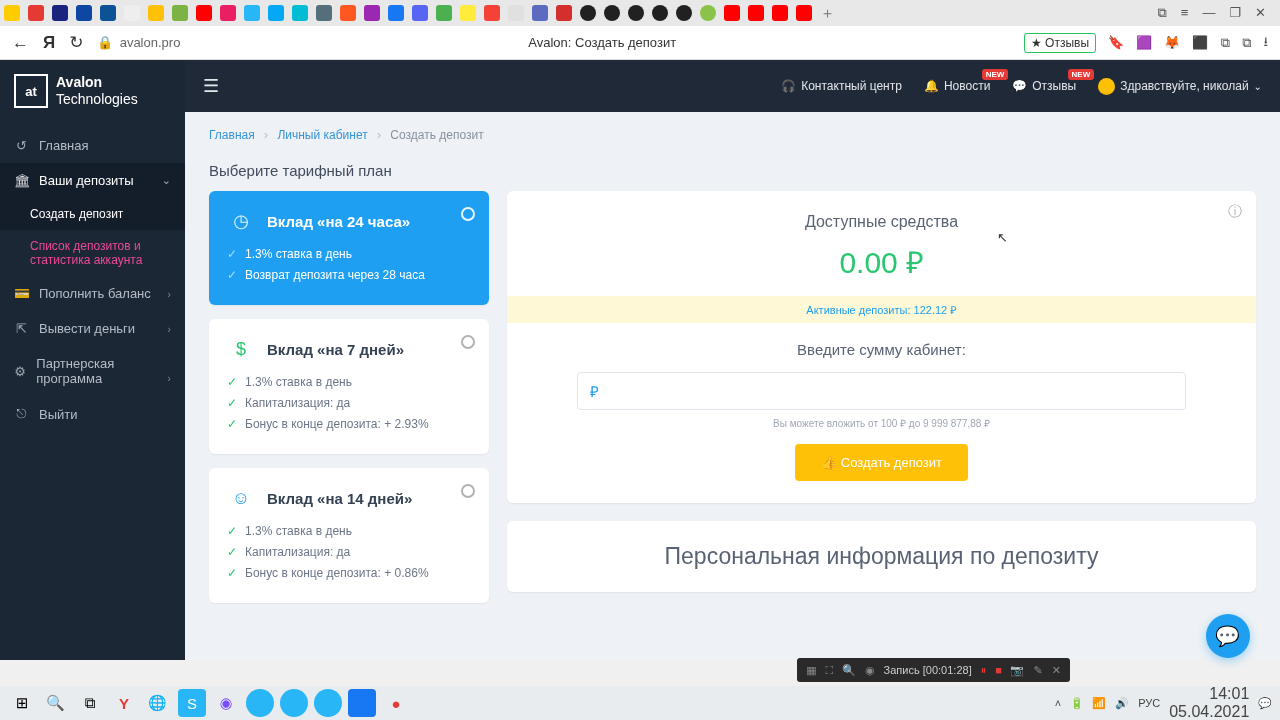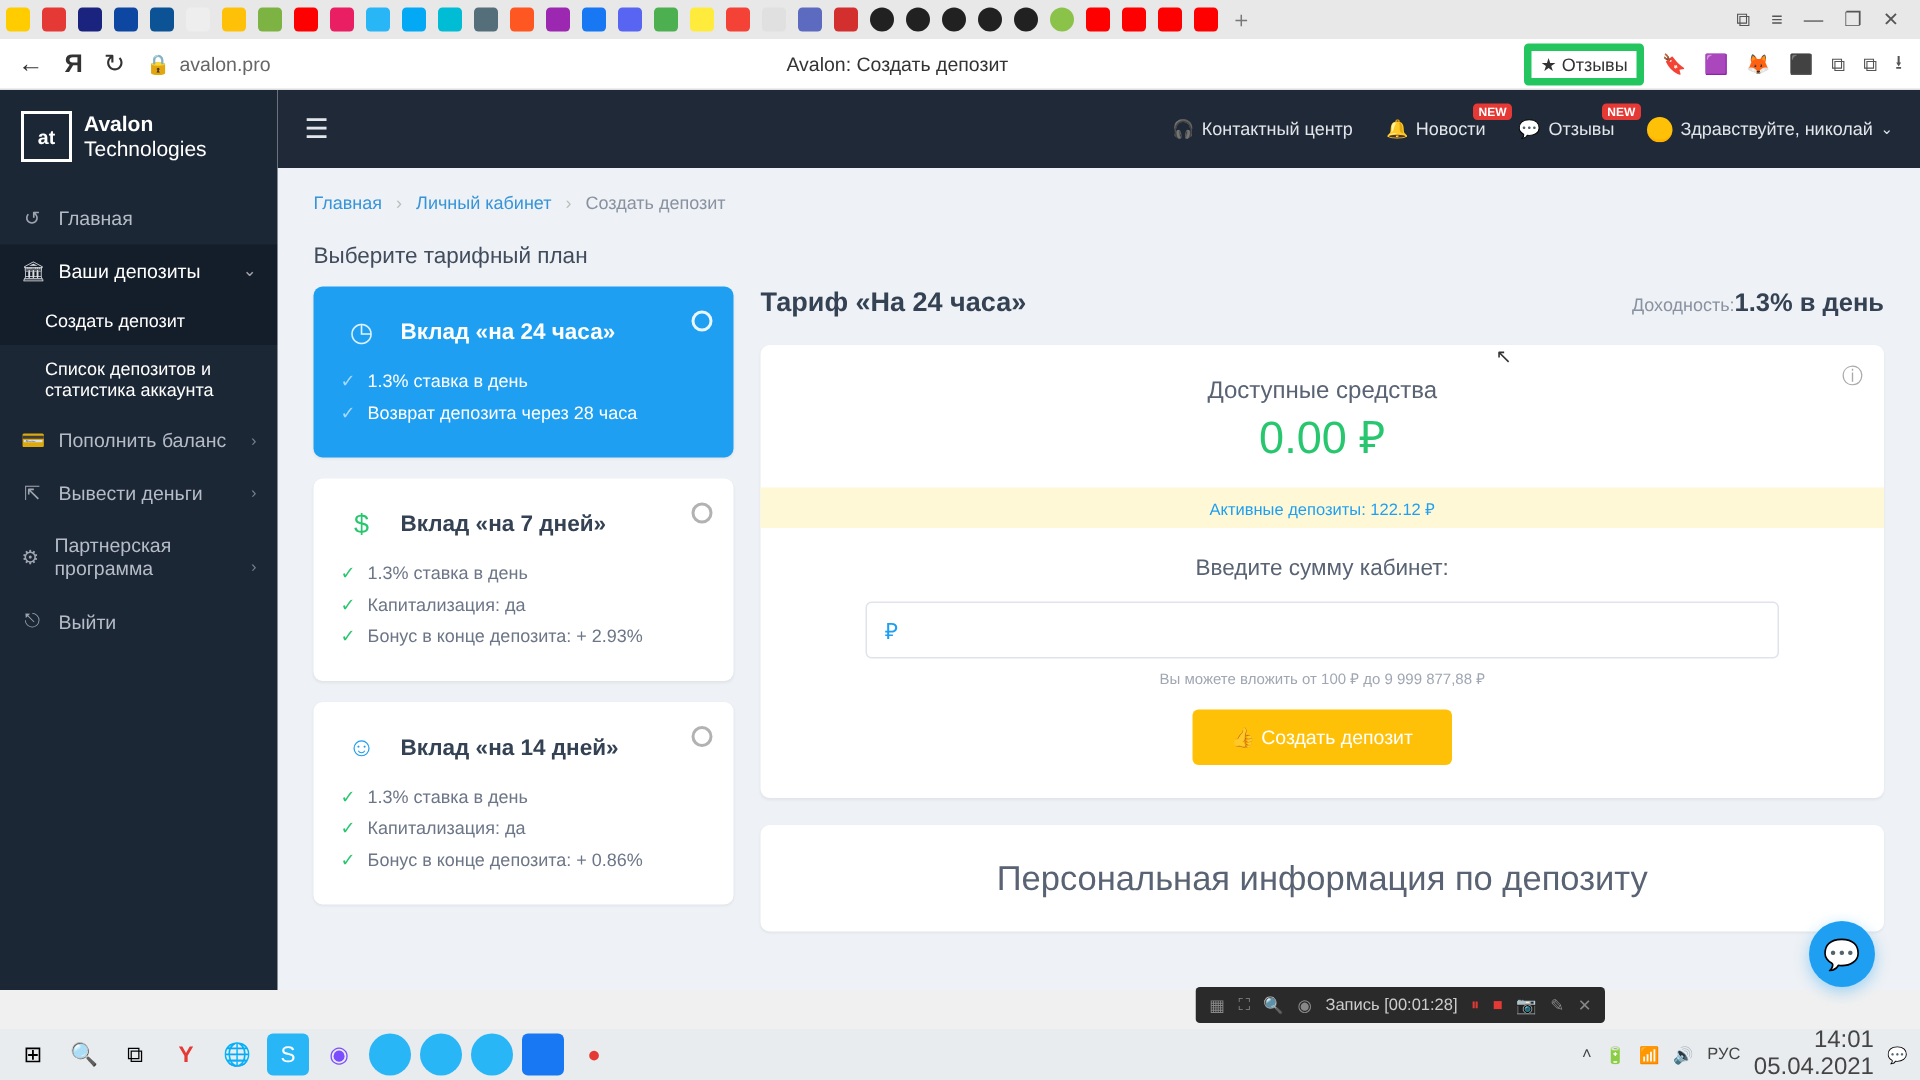--- a/index.html
+++ b/index.html
@@ -5,31 +5,31 @@
 *{margin:0;padding:0;box-sizing:border-box;font-family:Arial,sans-serif}
 body{width:1280px;height:720px;overflow:hidden;background:#f0f0f0;font-size:13px}
 .browser-tabs{height:26px;background:#e8e8e8;display:flex;align-items:center;padding:0 4px;gap:8px;overflow:hidden}
 .tab-fav{width:16px;height:16px;border-radius:3px;display:inline-block}
 .browser-tabs-right{margin-left:auto;display:flex;gap:14px;padding-right:10px;color:#555}
 .browser-bar{height:34px;background:#fff;display:flex;align-items:center;padding:0 12px;gap:14px;border-bottom:1px solid #ddd}
 .browser-bar .nav-arrow{font-size:17px;color:#333;cursor:pointer}
 .addr{display:flex;align-items:center;gap:6px;color:#666;font-size:13px}
 .page-title-center{flex:1;text-align:center;color:#333;font-size:13px}
 .browser-right{display:flex;align-items:center;gap:12px;color:#555}
-.reviews-btn{border:5px solid #22c55e;border-radius:3px;padding:2px 6px;font-size:12px;color:#333}
+.reviews-btn{border:1px solid #22c55e;border-radius:3px;padding:2px 6px;font-size:12px;color:#333}
 .app{display:flex;height:600px;background:#1f2937}
 .sidebar{width:185px;background:#1c2735;color:#b5bcc7;display:flex;flex-direction:column}
 .logo{padding:14px 14px;color:#fff;display:flex;align-items:center;gap:8px}
 .logo-box{width:34px;height:34px;border:2px solid #fff;display:flex;align-items:center;justify-content:center;font-weight:bold;font-size:13px}
 .logo-text{font-size:14px;line-height:1.2}
 .nav{flex:1;padding-top:6px}
 .nav-item{padding:10px 14px;display:flex;align-items:center;gap:10px;cursor:pointer;font-size:13px;justify-content:space-between}
 .nav-item-left{display:flex;align-items:center;gap:10px}
 .nav-item.active{background:#141d2a;color:#fff}
-.nav-sub{padding:9px 14px 9px 30px;font-size:12px;color:#ffffff;cursor:pointer}
+.nav-sub{padding:9px 14px 9px 30px;font-size:12px;color:#ec4899;cursor:pointer}
 .nav-sub.active{background:#141d2a;color:#fff}
 .nav-icon{width:15px;text-align:center;opacity:.85}
 .chev{font-size:11px;opacity:.6}
 .topbar{height:52px;background:#1f2937;display:flex;align-items:center;padding:0 18px;color:#e2e5ea;gap:20px}
 .hamburger{font-size:18px;cursor:pointer}
 .top-right{margin-left:auto;display:flex;align-items:center;gap:22px;font-size:12px}
 .top-link{display:flex;align-items:center;gap:5px;cursor:pointer;position:relative}
 .badge-new{position:absolute;top:-10px;right:-18px;background:#e53935;color:#fff;font-size:8px;padding:1px 4px;border-radius:3px;font-weight:bold}
 .avatar{width:17px;height:17px;border-radius:50%;background:#ffc107;border-bottom:2px solid #ffb300}
 .main{flex:1;background:#eef1f5;overflow-y:auto}
@@ -56,21 +56,21 @@
 .plan:not(.selected) .plan-feature{color:#6c7687}
 .check{color:#28c76f;font-size:12px}
 .plan.selected .check{color:#a8d9ff}
 .detail{flex:1}
 .tariff-head{display:flex;justify-content:space-between;align-items:baseline;margin-bottom:18px}
 .tariff-title{font-size:18px;color:#344254;font-weight:600}
 .profit-label{font-size:12px;color:#8892a0}
 .profit-val{font-size:17px;font-weight:700;color:#344254}
 .card{background:#fff;border-radius:6px;padding:22px;margin-bottom:18px;position:relative;box-shadow:0 1px 2px rgba(0,0,0,.06)}
 .info-dot{position:absolute;top:12px;right:14px;color:#aaa;font-size:14px}
-.funds-label{text-align:center;font-size:16px;color:#596373;}
+.funds-label{text-align:center;font-size:16px;color:#596373;margin-bottom:10px}
 .funds-amount{text-align:center;font-size:30px;color:#28c76f;font-weight:400;margin-bottom:14px}
 .active-deposits{background:#fff8d6;text-align:center;font-size:11px;padding:6px;color:#6c7687;margin:0 -22px 18px}
 .active-deposits span{color:#1e9ff2}
 .input-label{text-align:center;font-size:15px;color:#596373;margin-bottom:14px}
 .input-row{border:1px solid #e0e4ea;border-radius:4px;display:flex;align-items:center;padding:0 12px;height:38px;margin-bottom:6px}
 .input-row input{flex:1;border:none;outline:none;font-size:13px;color:#555}
 .input-row input::placeholder{color:#bcc2cc}
 .ruble{color:#1e9ff2;font-size:15px}
 .hint{text-align:center;font-size:10px;color:#a0a7b2;margin-bottom:14px}
 .create-btn{display:block;margin:0 auto;background:#ffc107;border:none;color:#fff;padding:11px 26px;border-radius:4px;font-size:13px;cursor:pointer}
@@ -298,26 +298,20 @@
                 <span>Капитализация: да</span>
               </div>
             <div class="plan-feature">
                 <span class="check">✓</span>
                 <span>Бонус в конце депозита: + 0.86%</span>
               </div>
           </div>
         </div>
 
         <div class="detail">
-          <div class="tariff-head">
-            <div class="tariff-title">Тариф «На 24 часа»</div>
-            <div>
-              <span class="profit-label">Доходность:</span><span class="profit-val">1.3% в день</span>
-            </div>
-          </div>
 
           <div class="card" style="padding-left:70px;padding-right:70px">
             <span class="info-dot">ⓘ</span>
             <div class="funds-label">Доступные средства</div>
             <div class="funds-amount">0.00 ₽</div>
             <div class="active-deposits" style="margin-left:-70px;margin-right:-70px">
               <span>Активные депозиты: </span><span>122.12 ₽</span>
             </div>
             <div class="input-label">Введите сумму кабинет:</div>
             <div class="input-row">

